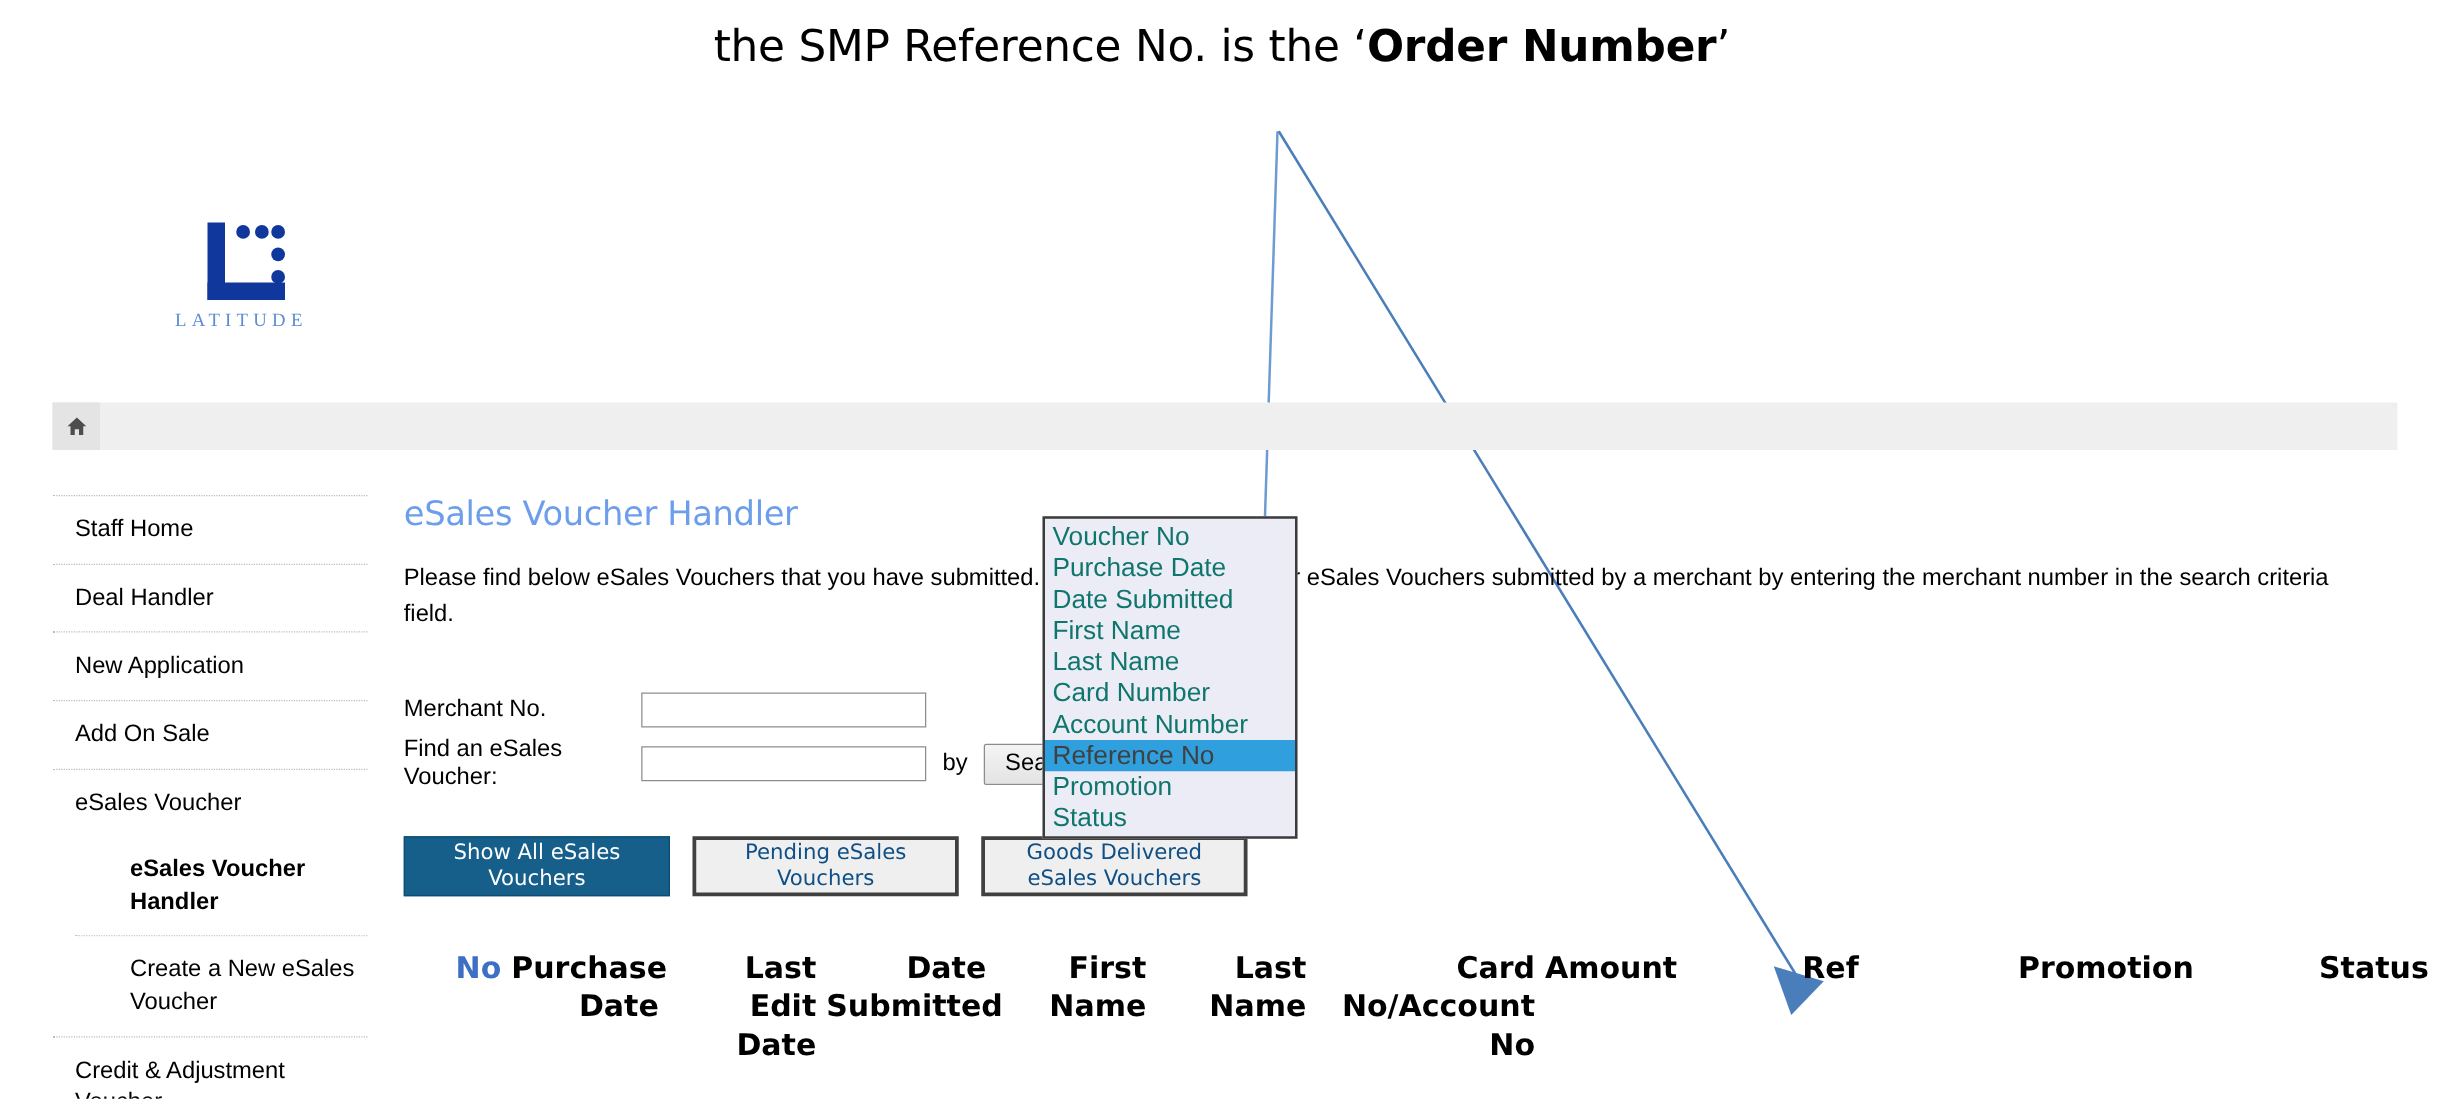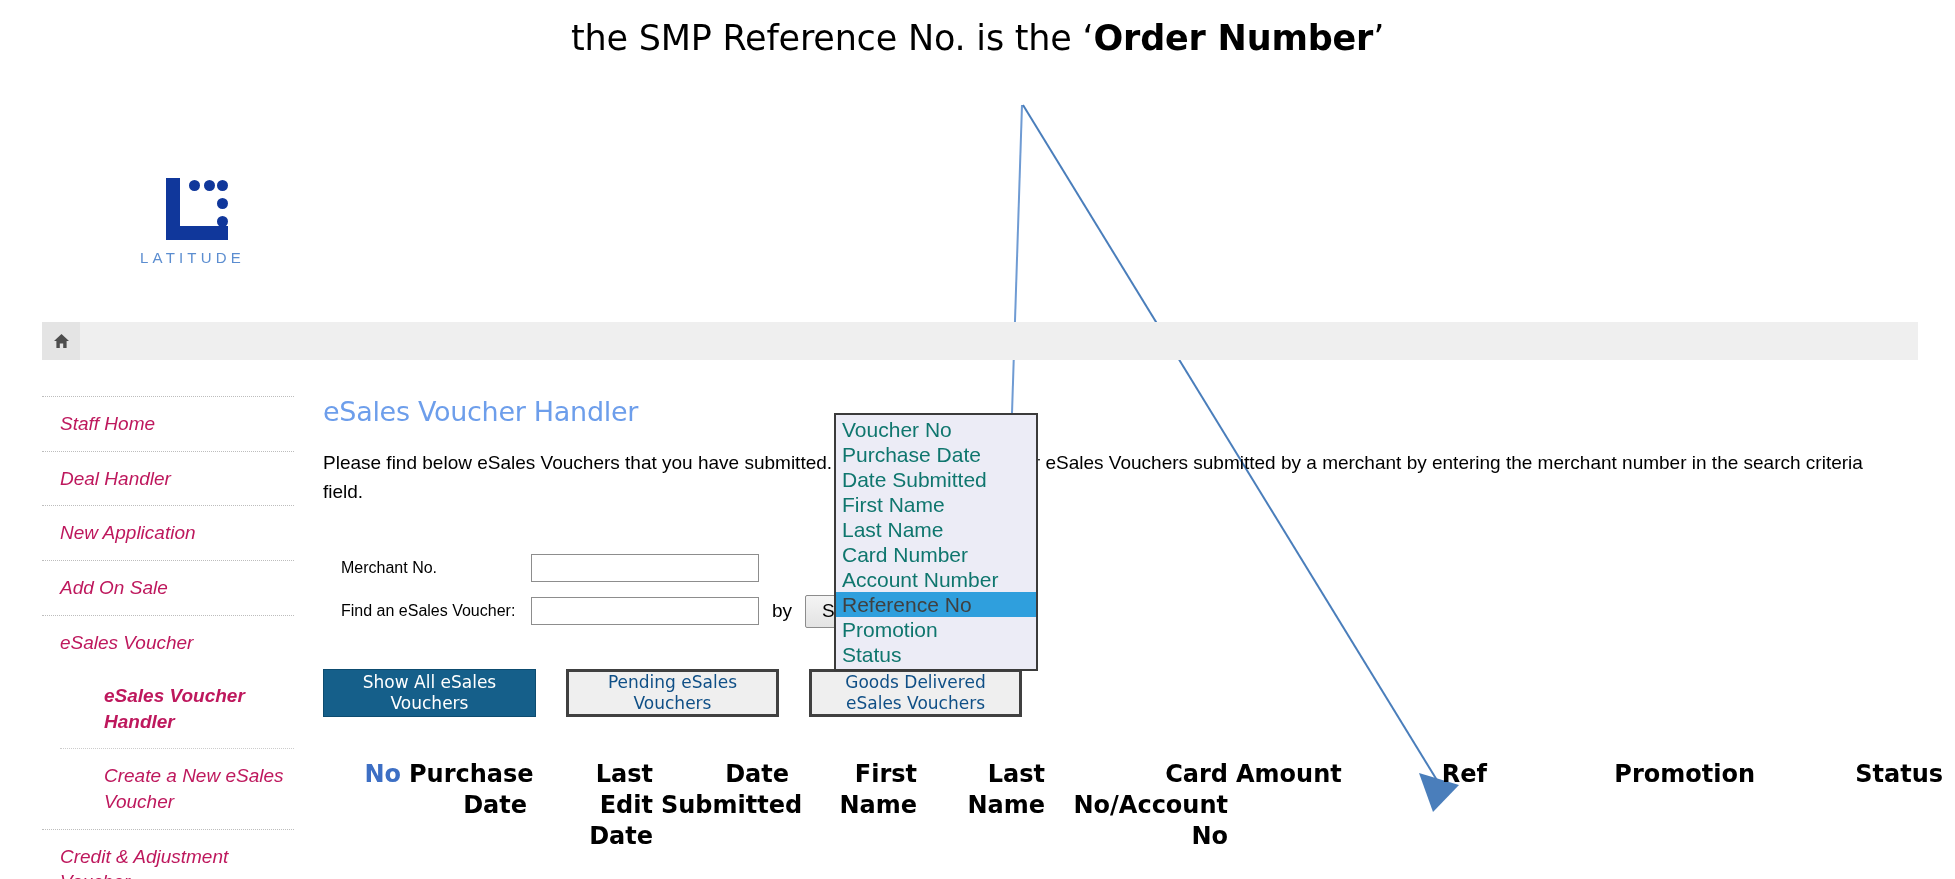--- a/index.html
+++ b/index.html
@@ -77,21 +77,21 @@
     width: 11px;
     height: 11px;
     border-radius: 50%;
     background: #10379b;
   }
   #logo-wordmark {
     margin-top: 9px;
     font-size: 15px;
     letter-spacing: 4.2px;
     color: #5b8dd0;
-    font-family: Liberation Sans, sans-serif;
+    font-family: Liberation Serif, serif;
   }
 
   
   #topbar {
     position: absolute;
     left: 42px;
     top: 322px;
     width: 1876px;
     height: 38px;
     background: #efefef;
@@ -112,23 +112,22 @@
   #sidebar {
     position: absolute;
     left: 42px;
     top: 396px;
     width: 252px;
   }
   .nav-item {
     border-top: 1px dotted #bdbdbd;
     padding: 14px 0 14px 18px;
     font-size: 19px;
-    color: #be185d;
+    color: #000000;
     line-height: 1.35;
-    font-style: italic;
   }
   .nav-item.sub {
     padding-left: 44px;
     border-top: 1px dotted #cccccc;
     margin-left: 18px;
     padding-right: 4px;
   }
   .nav-item.sub.current {
     font-weight: bold;
     border-top: none;
@@ -160,24 +159,23 @@
   #search-form {
     margin-top: 46px;
   }
   .form-row {
     display: flex;
     align-items: center;
     margin-bottom: 11px;
     height: 32px;
   }
   .form-label {
-    font-size: 16px;
+    font-size: 19px;
     width: 190px;
     flex: none;
-    margin-left: 18px;
   }
   .text-input {
     width: 228px;
     height: 28px;
     box-sizing: border-box;
     border: 1px solid #8d8d8d;
     background: #ffffff;
     font-size: 16px;
     padding: 0 4px;
     font-family: "Liberation Sans", sans-serif;
@@ -222,21 +220,20 @@
   .dropdown-option.selected {
     background: #2f9fdd;
     color: #404040;
   }
 
   
   #filter-buttons {
     margin-top: 42px;
     display: flex;
     align-items: flex-start;
-    gap: 12px;
   }
   .filter-button {
     font-family: "DejaVu Sans", sans-serif;
     font-size: 17px;
     text-align: center;
     box-sizing: border-box;
     cursor: pointer;
     line-height: 1.25;
     display: flex;
     align-items: center;

